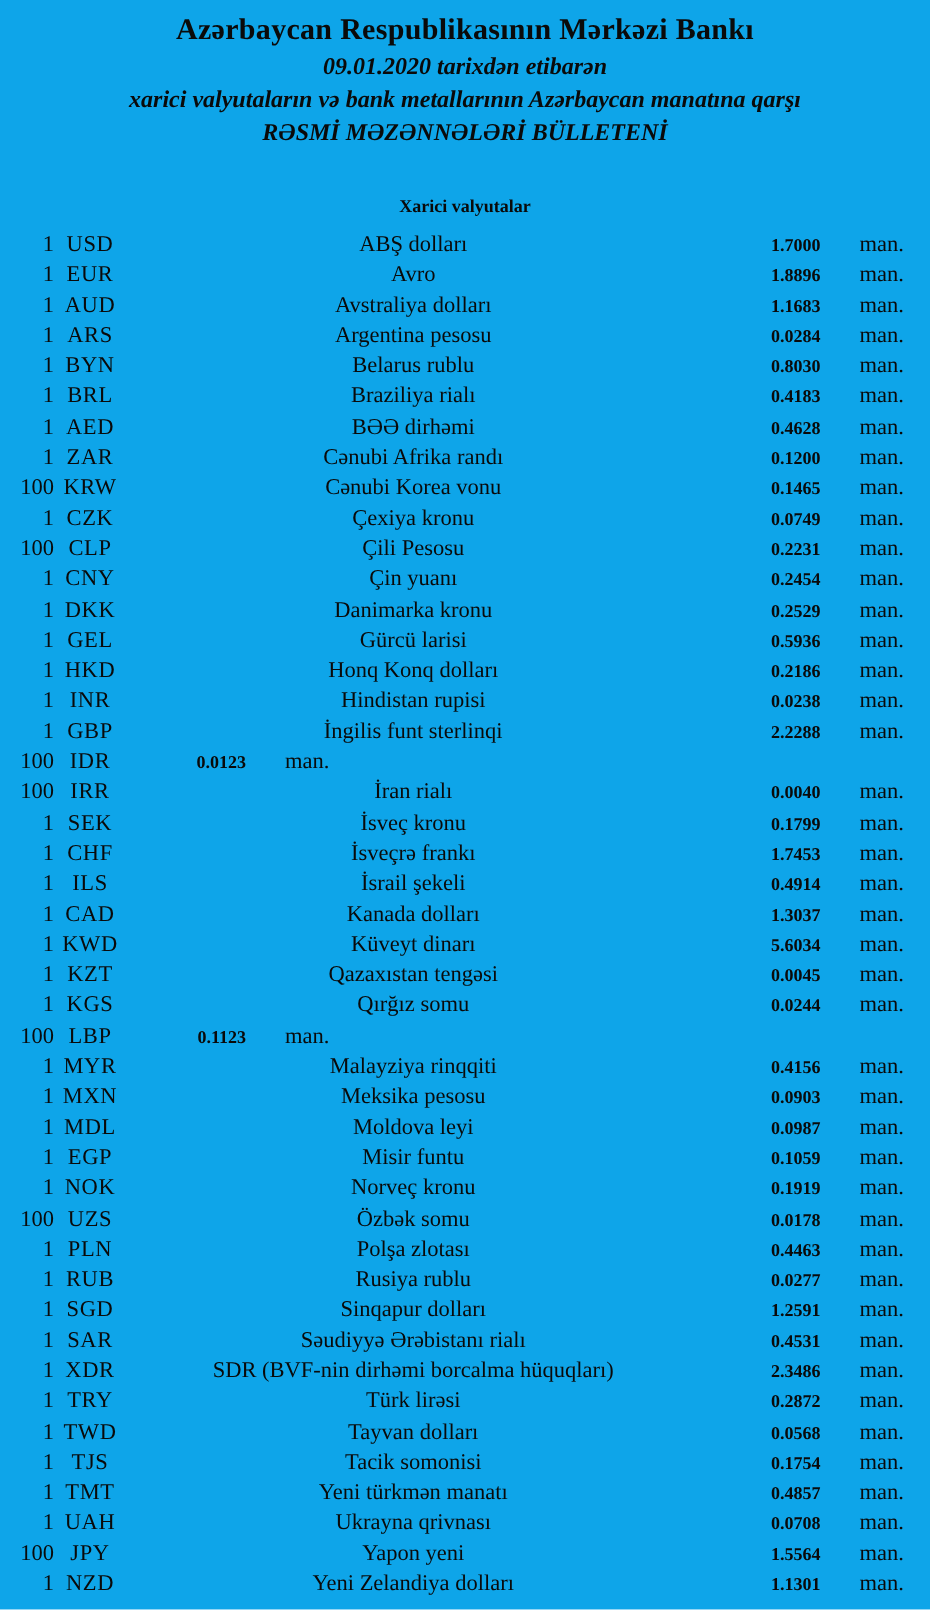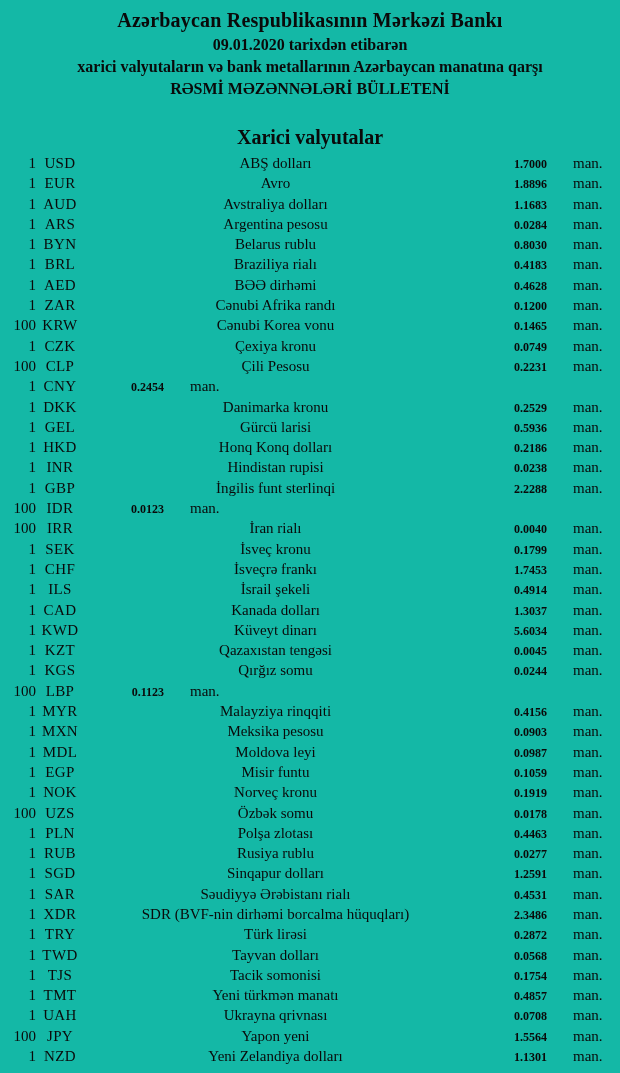--- a/index.html
+++ b/index.html
@@ -4,41 +4,42 @@
 <style>
   html, body {
     margin: 0;
     padding: 0;
     background: #ffffff;
   }
   .page {
     position: relative;
     width: 620px;
     height: 1073px;
-    background: #14b8a6;
+    background: #0ea5e9;
     color: #0a0a0a;
     font-family: "Liberation Serif", "DejaVu Serif", serif;
     overflow: hidden;
   }
   header { text-align: center; padding-top: 6px; }
   .bank-name {
     font-size: 20px;
     font-weight: bold;
     margin: 0;
     line-height: 28px;
     letter-spacing: 0.2px;
   }
   .hline {
     font-size: 16px;
     font-weight: bold;
     line-height: 22px;
+    font-style: italic;
   }
   .section-title {
     text-align: center;
-    font-size: 20px;
+    font-size: 12px;
     font-weight: bold;
     margin-top: 27px;
     line-height: 20px;
   }
   .rates-table { margin-top: 6px; }
   .row {
     display: flex;
     align-items: baseline;
     height: 20.3px;
     line-height: 20.3px;
@@ -154,20 +155,21 @@
     <span class="qty">100</span>
     <span class="code">CLP</span>
     <span class="name">Çili Pesosu</span>
     <span class="rate">0.2231</span>
     <span class="man">man.</span>
   </div>
 
   <div class="row">
     <span class="qty">1</span>
     <span class="code">CNY</span>
+    <span class="name">Çin yuanı</span>
     <span class="rate">0.2454</span>
     <span class="man">man.</span>
   </div>
 
   <div class="row">
     <span class="qty">1</span>
     <span class="code">DKK</span>
     <span class="name">Danimarka kronu</span>
     <span class="rate">0.2529</span>
     <span class="man">man.</span>

